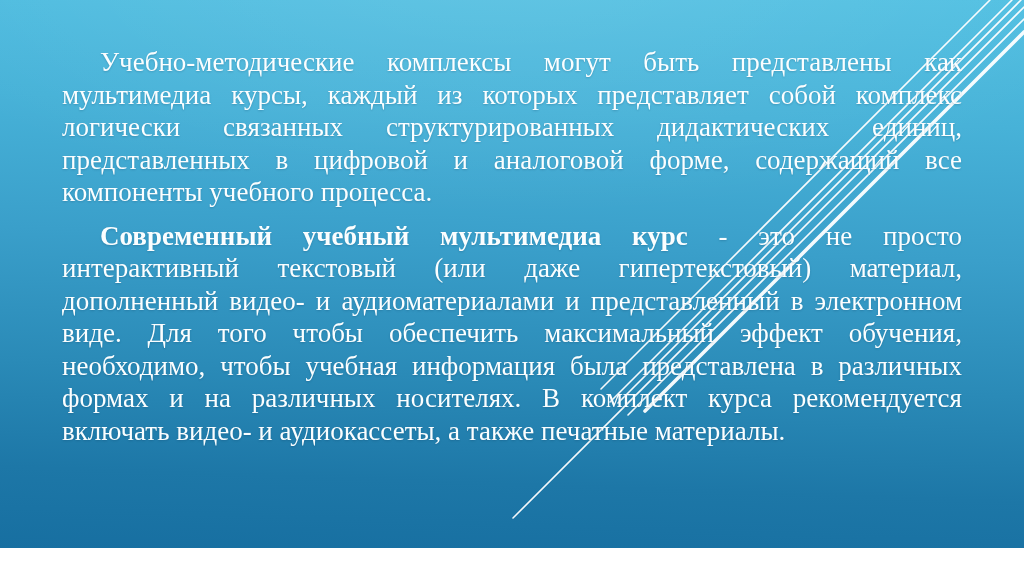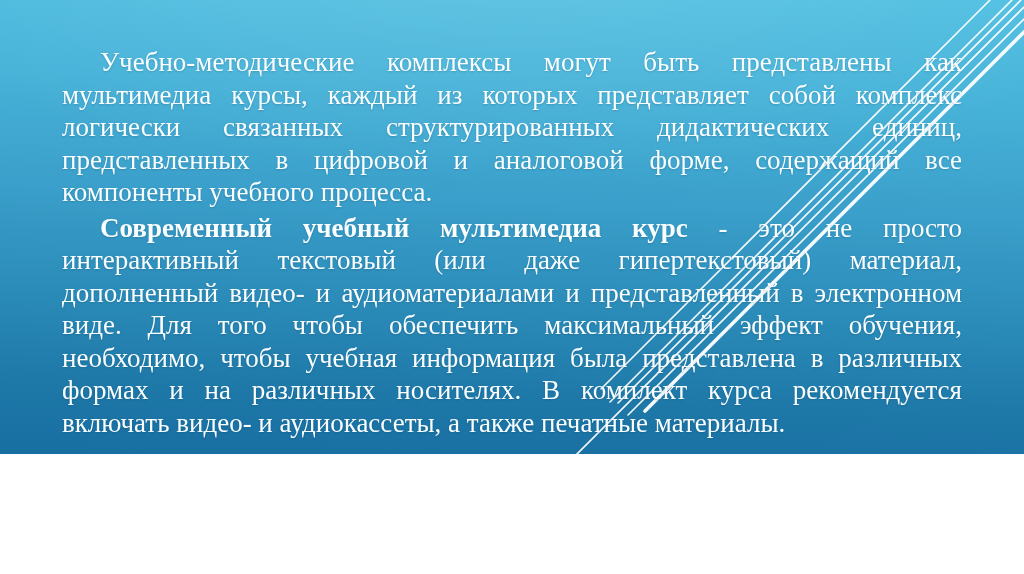--- a/index.html
+++ b/index.html
@@ -5,21 +5,21 @@
   html, body {
     margin: 0;
     padding: 0;
     width: 1024px;
     height: 574px;
     overflow: hidden;
   }
   .slide {
     position: relative;
     width: 1024px;
-    height: 454px;
+    height: 548px;
     background:
       radial-gradient(ellipse 120% 90% at 50% -10%, rgba(255,255,255,0.10), rgba(255,255,255,0) 55%),
       linear-gradient(182deg,
         #52c0e2 0%,
         #47b2d8 22%,
         #3a9fca 45%,
         #2a8ab7 68%,
         #1d77a7 86%,
         #176fa1 100%);
   }
@@ -40,21 +40,21 @@
     font-size: 27px;
     line-height: 32.5px;
     text-align: justify;
     text-shadow: 0 1px 2px rgba(10, 50, 80, 0.22);
   }
   .text-block p {
     margin: 0;
     text-indent: 38px;
   }
   .text-block p + p {
-    margin-top: 3px;
+    margin-top: 11px;
   }
   .bold-lead {
     font-weight: bold;
   }
 </style>
 </head>
 <body>
 
 <div class="slide">
 

